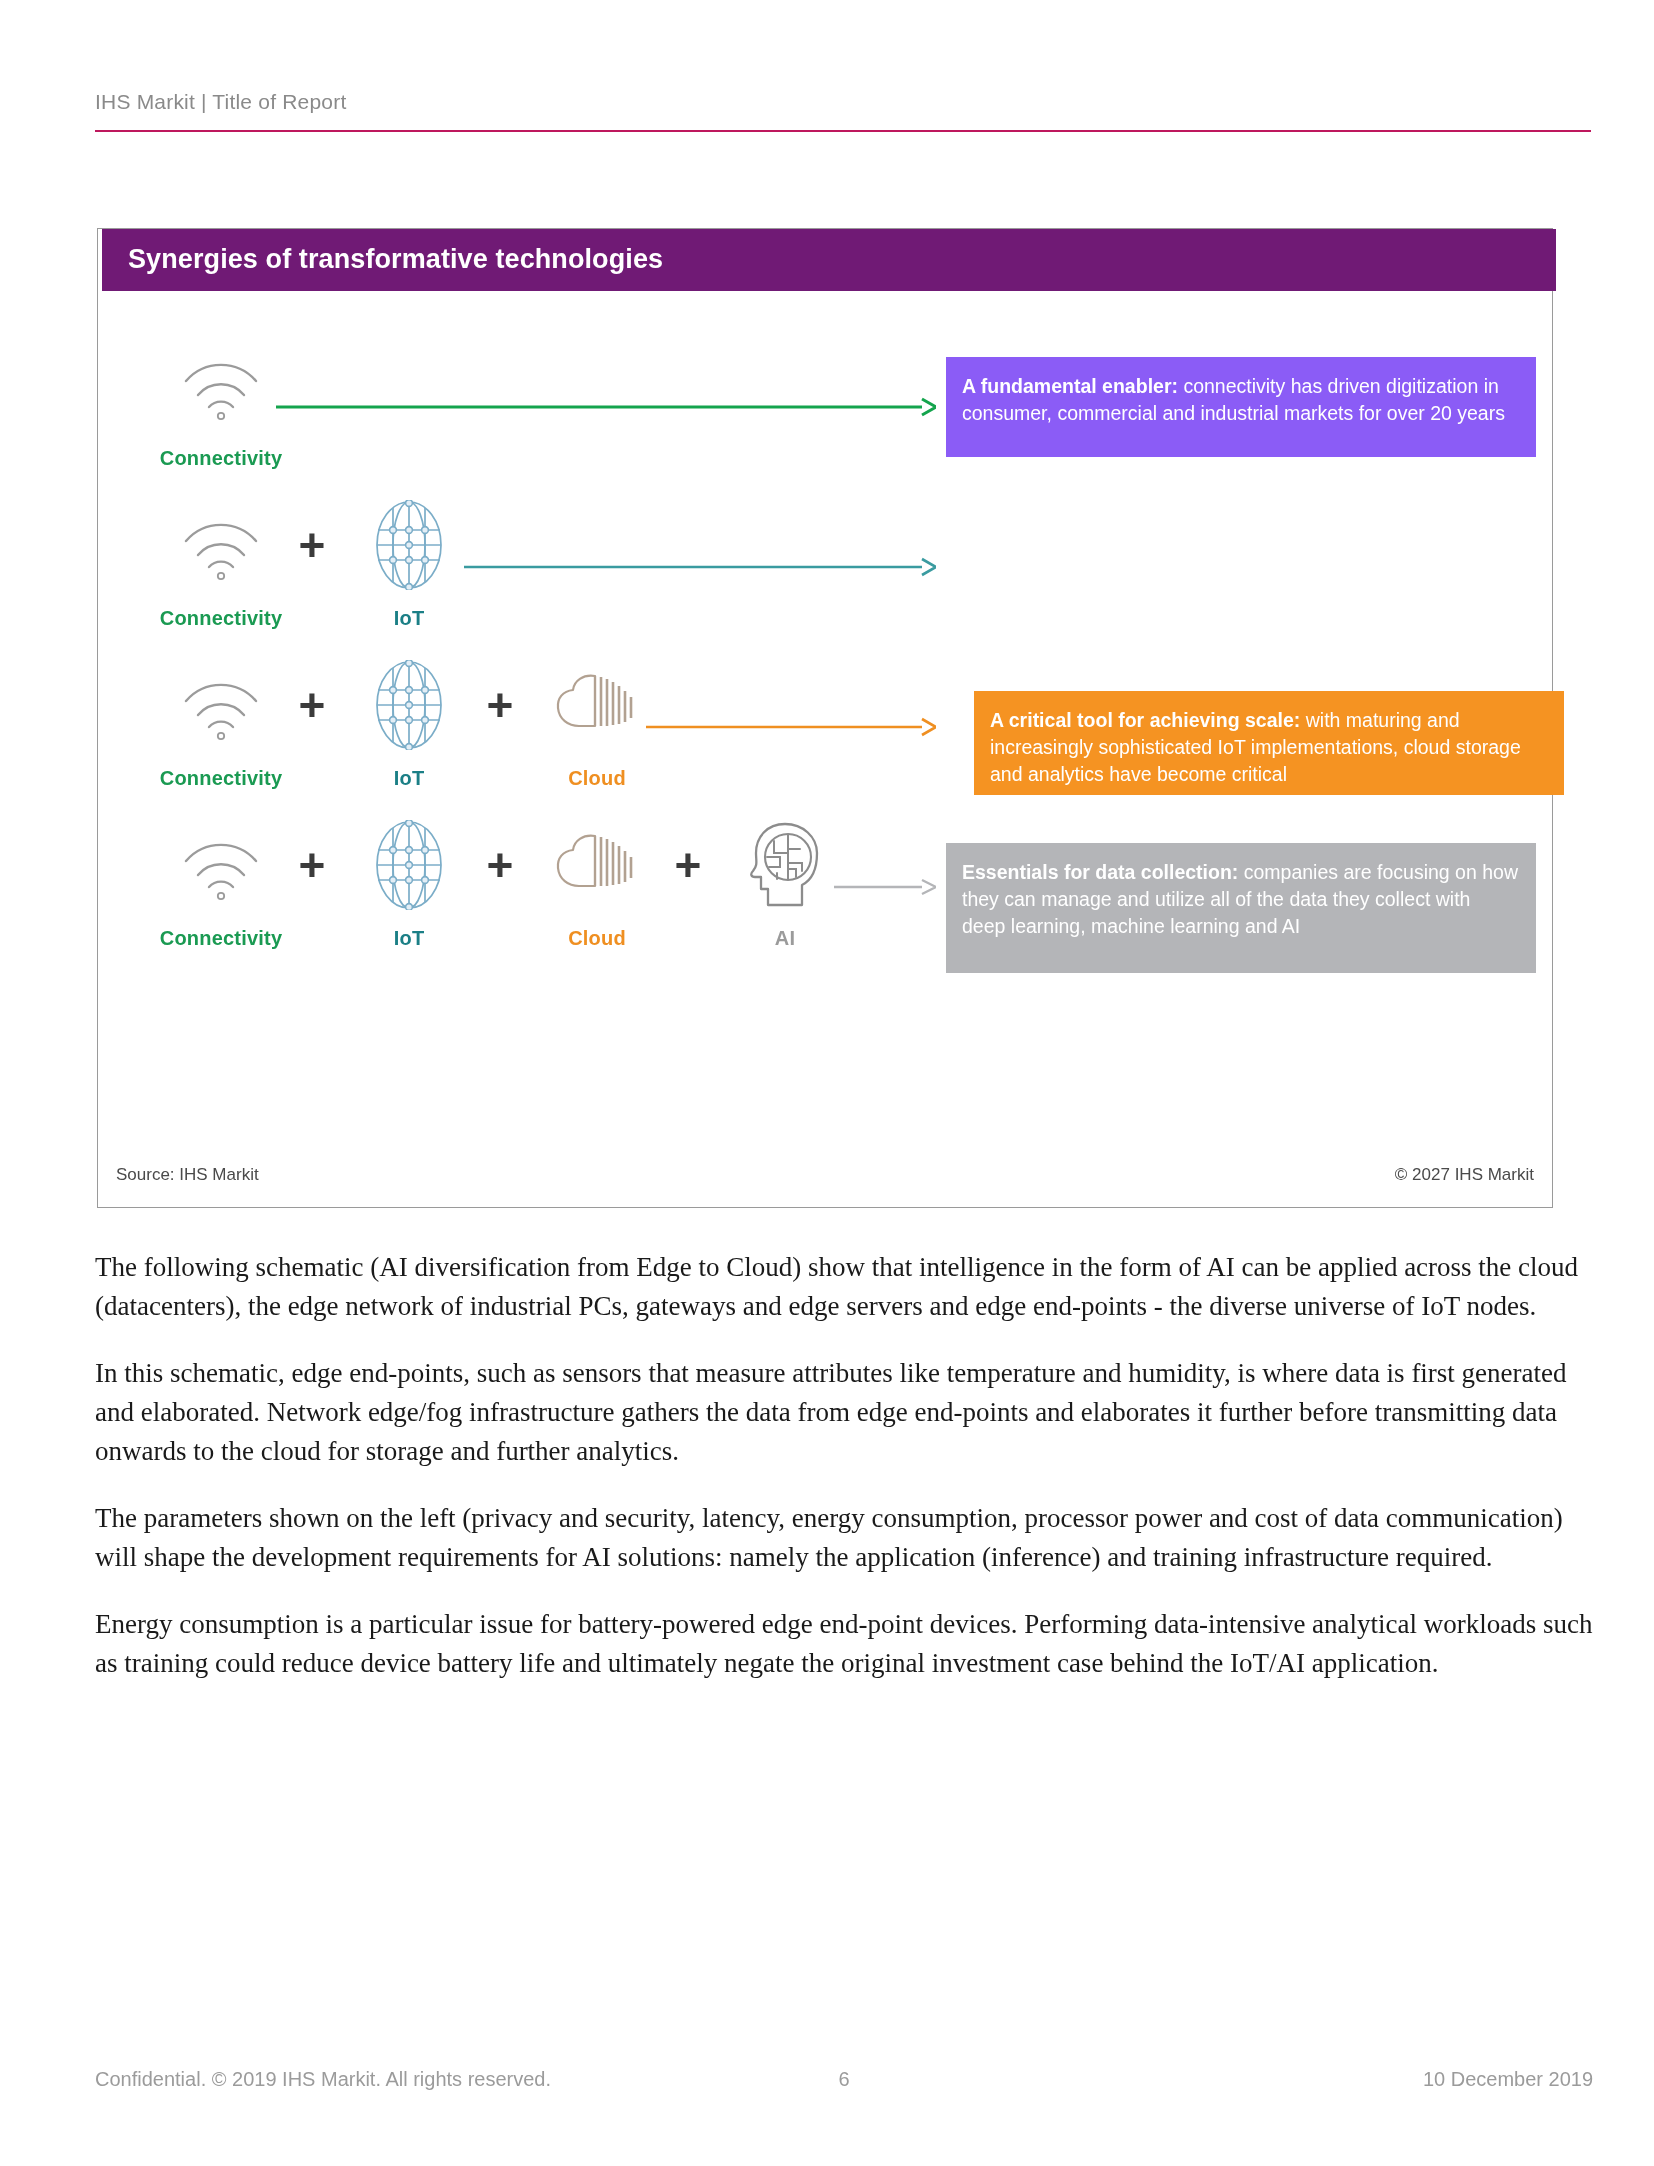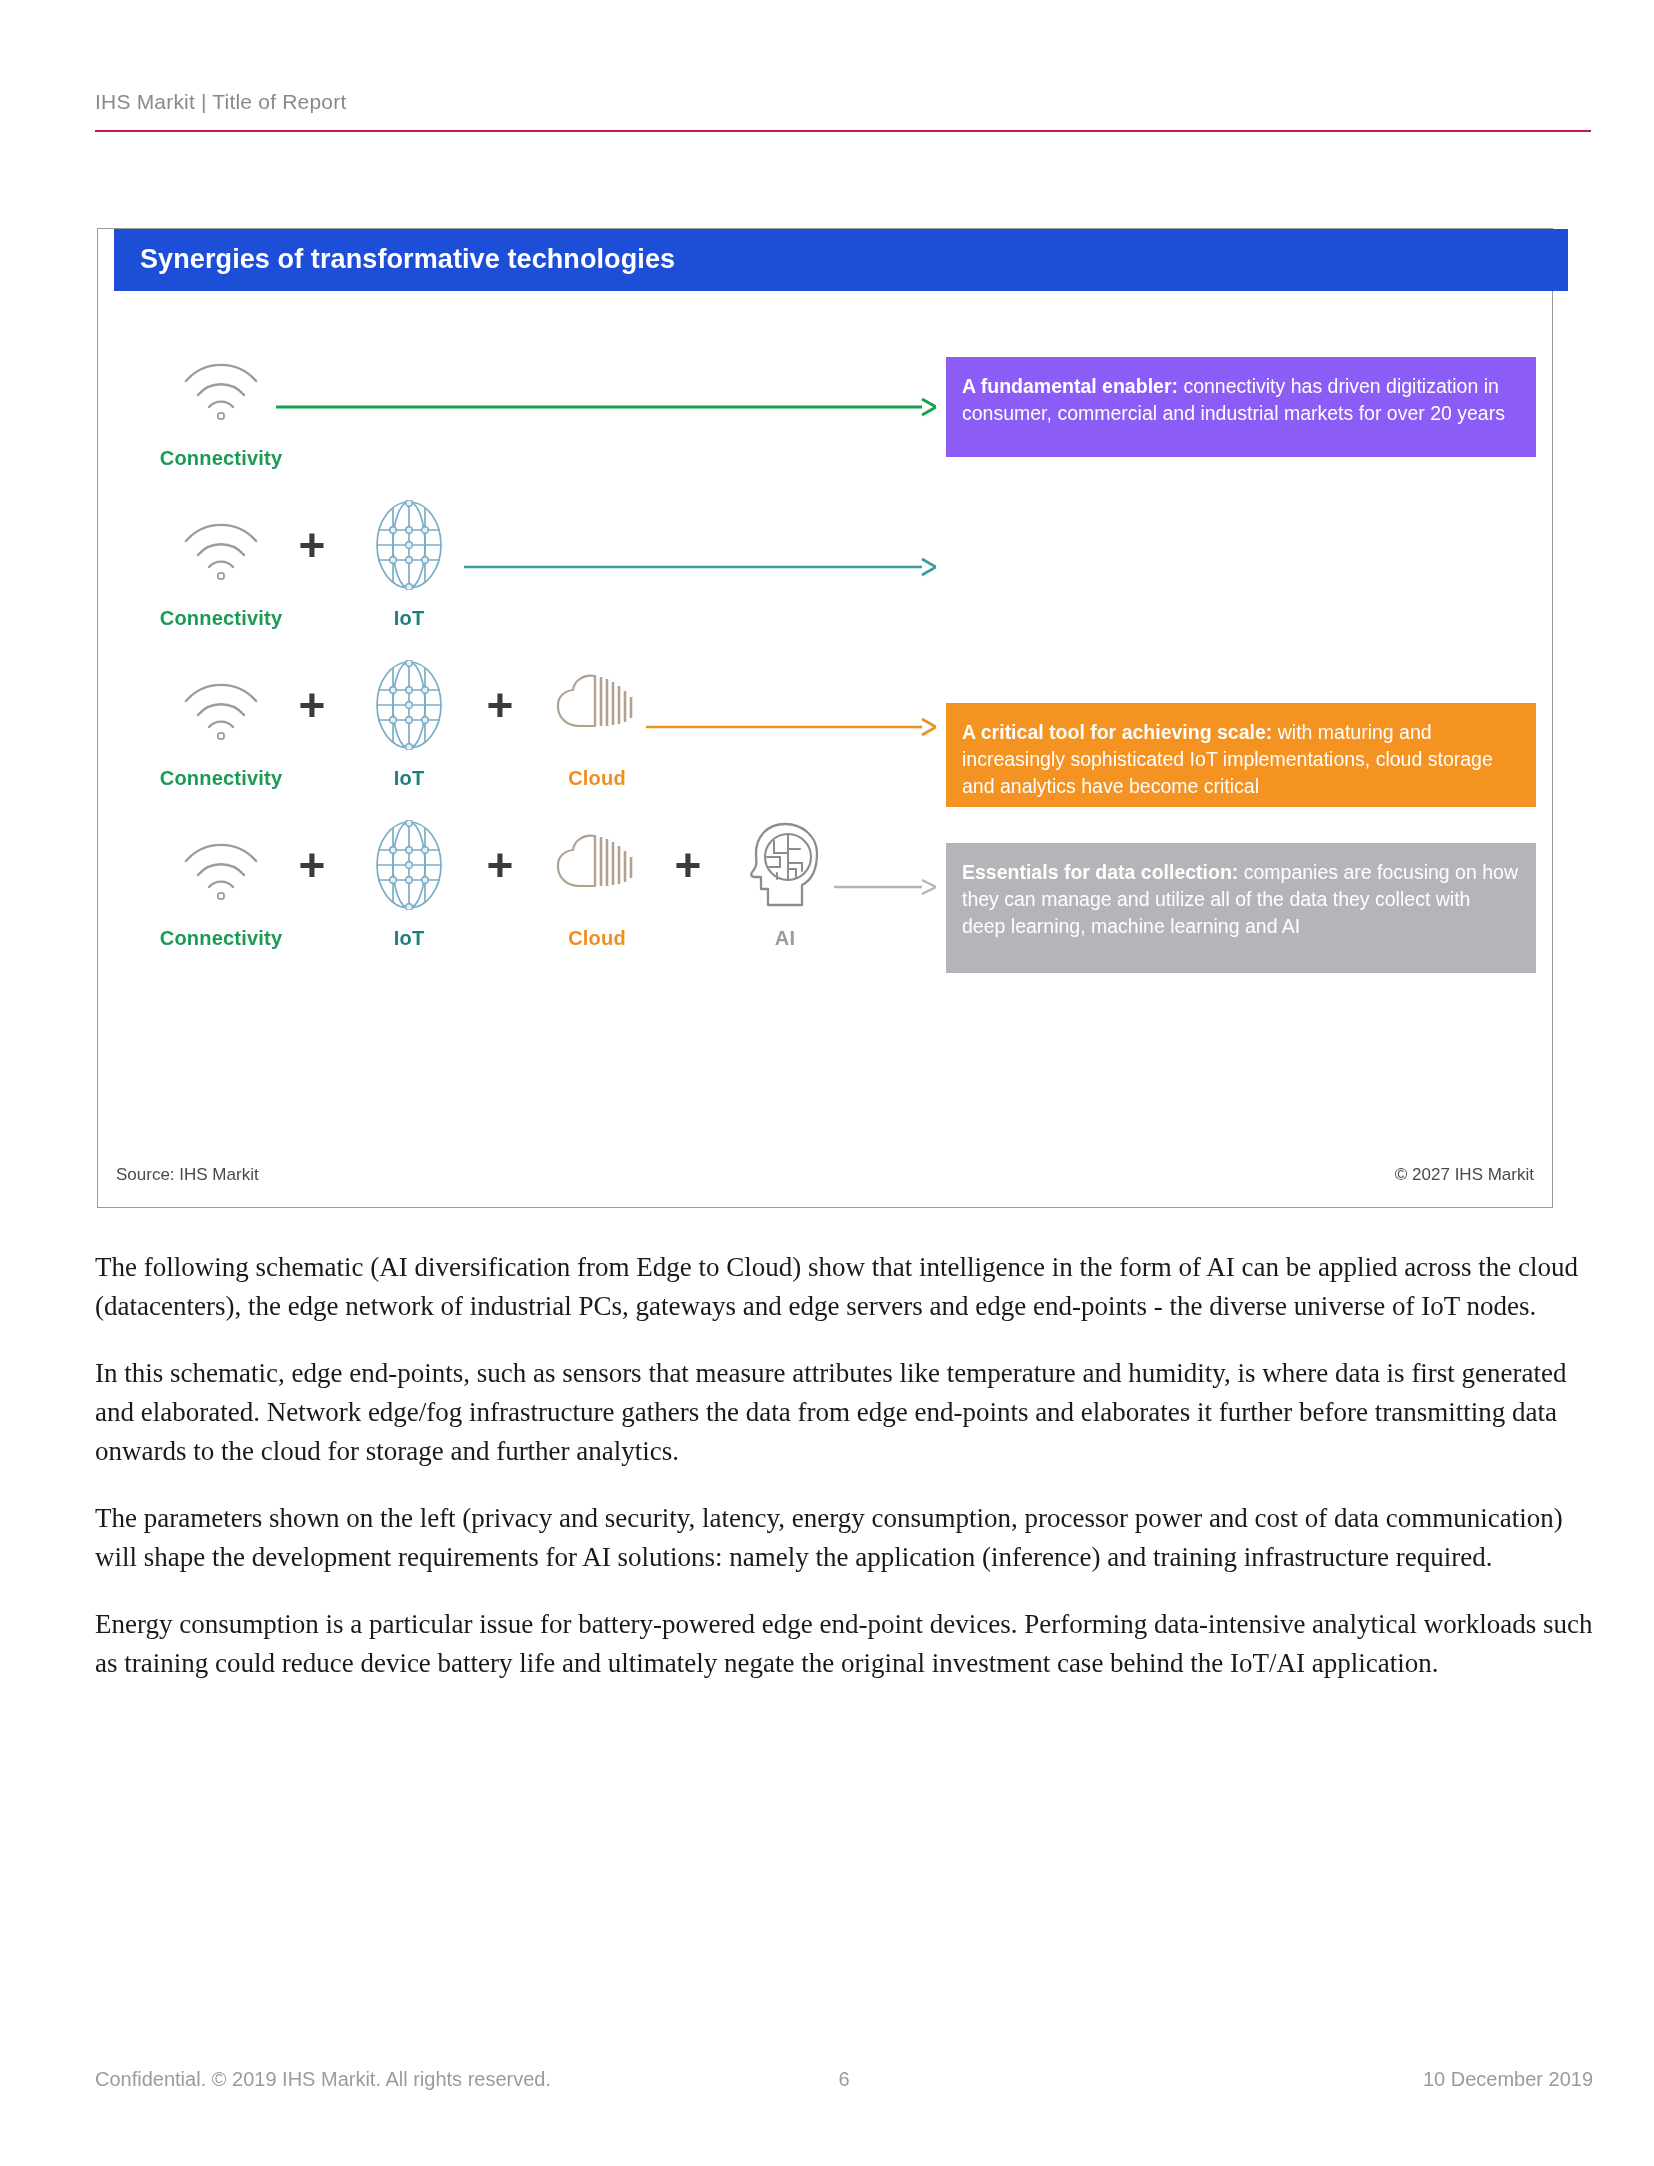--- a/index.html
+++ b/index.html
@@ -37,25 +37,25 @@
     left: 97px;
     top: 228px;
     width: 1456px;
     height: 980px;
     border: 1px solid #9a9a9a;
     background: #ffffff;
     box-sizing: border-box;
   }
   .fig-title-bar {
     position: absolute;
-    left: 16px;
+    left: 4px;
     top: 0;
     width: 100%;
     height: 62px;
-    background: #1d4ed8;
+    background: #701a75;
     box-sizing: border-box;
   }
   .fig-title-bar .fig-title {
     position: absolute;
     left: 26px;
     top: 15px;
     color: #ffffff;
     font-size: 27px;
     font-weight: bold;
     letter-spacing: 0.1px;
@@ -159,21 +159,21 @@
     left: 848px;
     width: 590px;
     box-sizing: border-box;
     padding: 16px 18px 16px 16px;
     color: #ffffff;
     font-size: 19.5px;
     line-height: 27px;
   }
   .c-green { background: #8b5cf6; top: 18px; height: 100px; }
   .c-teal  { background: #12888d; top: 42px; height: 100px; }
-  .c-orange{ background: #f59322; top: 44px; height: 104px; }
+  .c-orange{ background: #f59322; top: 32px; height: 104px; margin-left: 28px; }
   .c-gray  { background: #b4b5b8; top: 24px; height: 130px; }
 
   
   .prose {
     position: absolute;
     left: 95px;
     top: 1248px;
     width: 1498px;
     font-family: "Liberation Serif", serif;
     font-size: 27px;

